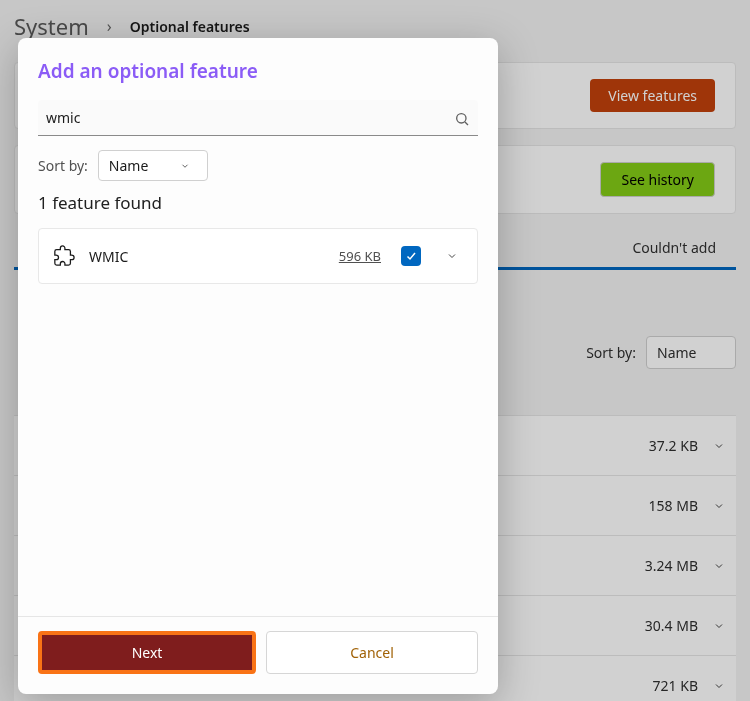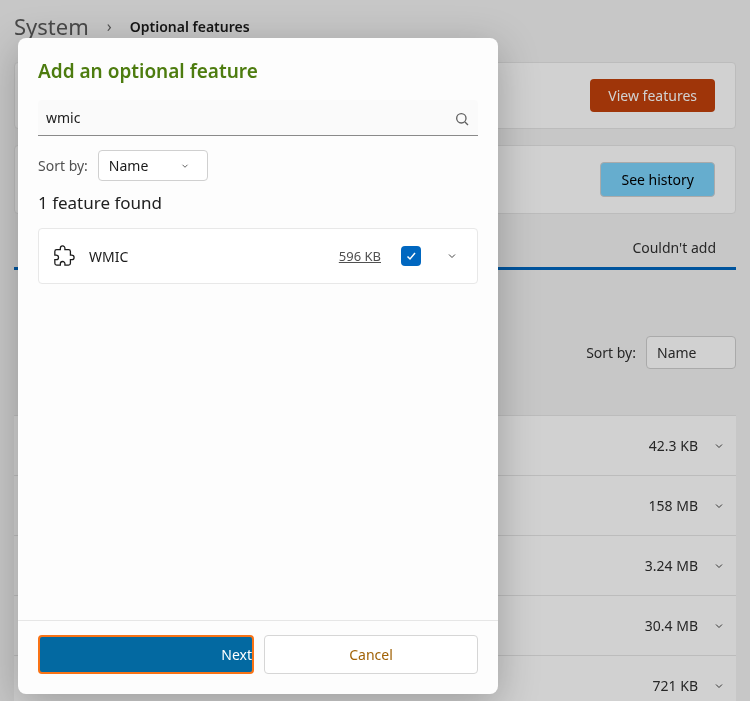--- a/index.html
+++ b/index.html
@@ -9,35 +9,35 @@
     .scrim { position:absolute; inset:0; background:rgba(0,0,0,.18); z-index:5; pointer-events:none; }
 
     
     .page { position:absolute; inset:0; padding:0 14px; }
     .bc { display:flex; align-items:center; gap:18px; height:40px; margin-top:6px; }
     .bc-parent { font-size:22px; color:#5a5a5a; font-weight:400; }
     .bc-sep { color:#666; }
     .bc-current { font-size:14px; font-weight:600; color:#1b1b1b; }
     .section { background:#fff; border:1px solid #e6e6e6; border-radius:4px; padding:16px 20px; margin-top:16px; display:flex; justify-content:flex-end; align-items:center; min-height:62px; }
     .btn-primary-bg { background:#c2410c; color:#fff; border:none; border-radius:4px; padding:7px 18px; font-size:14px; cursor:pointer; }
-    .btn-sec-bg { background:#7dd3fc; border:1px solid #d0d0d0; border-radius:4px; padding:7px 20px; font-size:14px; cursor:pointer; }
+    .btn-sec-bg { background:#84cc16; border:1px solid #d0d0d0; border-radius:4px; padding:7px 20px; font-size:14px; cursor:pointer; }
     .status-line { display:flex; justify-content:flex-end; align-items:center; padding:14px 20px 10px; font-size:14px; color:#303030; border-bottom:3px solid #0067c0; margin-top:10px; }
     .bg-sort { display:flex; justify-content:flex-end; align-items:center; gap:10px; padding:6px 0; margin-top:60px; }
     .bg-sort-label { font-size:14px; color:#303030; }
     .bg-sort-sel { background:#fff; border:1px solid #d0d0d0; border-radius:4px; padding:6px 28px 6px 10px; font-size:14px; color:#303030; position:relative; min-width:90px; }
     .list { margin-top:40px; }
     .row { display:flex; justify-content:flex-end; align-items:center; gap:14px; padding:20px 10px; border-top:1px solid #e6e6e6; background:#fff; }
     .row-size { font-size:14px; color:#303030; }
     .chev { width:14px; height:14px; display:inline-flex; align-items:center; justify-content:center; }
     .chev svg { width:12px; height:12px; stroke:#444; stroke-width:2; fill:none; }
 
     
     .modal { position:absolute; left:18px; top:38px; width:480px; height:656px; background:#fdfdfd; border-radius:8px; box-shadow:0 10px 40px rgba(0,0,0,.25); z-index:10; display:flex; flex-direction:column; }
     .modal-body { flex:1; padding:20px 20px 0 20px; display:flex; flex-direction:column; overflow:hidden; }
-    .modal-title { font-size:19px; font-weight:600; color:#4d7c0f; margin-bottom:16px; }
+    .modal-title { font-size:19px; font-weight:600; color:#8b5cf6; margin-bottom:16px; }
     .search-wrap { position:relative; margin-bottom:14px; }
     .search-input { width:100%; border:none; border-bottom:1px solid #8a8a8a; background:#fafafa; padding:8px 34px 8px 8px; font-size:14px; color:#1b1b1b; outline:none; border-radius:4px 4px 0 0; }
     .search-ico { position:absolute; right:8px; top:50%; transform:translateY(-50%); width:16px; height:16px; }
     .search-ico svg { width:16px; height:16px; stroke:#606060; stroke-width:2; fill:none; }
 
     .sort-row { display:flex; align-items:center; gap:10px; margin-bottom:10px; }
     .sort-lbl { font-size:14px; color:#505050; }
     .sort-sel { background:#fff; border:1px solid #d0d0d0; border-radius:4px; padding:5px 10px; font-size:14px; color:#1b1b1b; display:flex; align-items:center; gap:30px; min-width:110px; cursor:pointer; }
     .sort-sel .chev svg{ width:10px; height:10px; }
 
@@ -50,21 +50,21 @@
     .feat-size { font-size:13px; color:#505050; margin-right:6px;text-decoration:underline; }
     .check { width:20px; height:20px; background:#0067c0; border-radius:4px; display:flex; align-items:center; justify-content:center; cursor:pointer; }
     .check svg { width:12px; height:12px; stroke:#fff; stroke-width:3; fill:none; }
     .expand { width:22px; height:22px; display:flex; align-items:center; justify-content:center; cursor:pointer; margin-left:6px; }
 
     .filler { flex:1; }
     .divider { height:1px; background:#e6e6e6; margin:0 -20px; }
 
     .modal-footer { display:flex; gap:10px; padding:14px 20px 20px; }
     .ft-btn { flex:1; border-radius:4px; padding:8px 0; font-size:14px; cursor:pointer; }
-    .ft-primary { background:#0369a1; color:#fff; border:2px solid #f97316;text-align:right; }
+    .ft-primary { background:#7f1d1d; color:#fff; border:4px solid #f97316; }
     .ft-cancel { background:#fff; color:#a16207; border:1px solid #d6d6d6; }
   </style>
 </head>
 <body>
 
 <div class="page">
   <div class="bc">
     <span class="bc-parent">System</span>
     <span class="bc-sep">›</span>
     <span class="bc-current">Optional features</span>
@@ -84,21 +84,21 @@
 
   <div class="bg-sort">
     <span class="bg-sort-label">Sort by:</span>
     <div class="bg-sort-sel">
       <span>Name</span>
     </div>
   </div>
 
   <div class="list">
     <div class="row">
-      <span class="row-size">42.3 KB</span>
+      <span class="row-size">37.2 KB</span>
       <span class="chev">
           <svg viewBox="0 0 24 24">
             <polyline points="6 9 12 15 18 9"></polyline>
           </svg>
         </span>
     </div>
     <div class="row">
       <span class="row-size">158 MB</span>
       <span class="chev">
           <svg viewBox="0 0 24 24">

